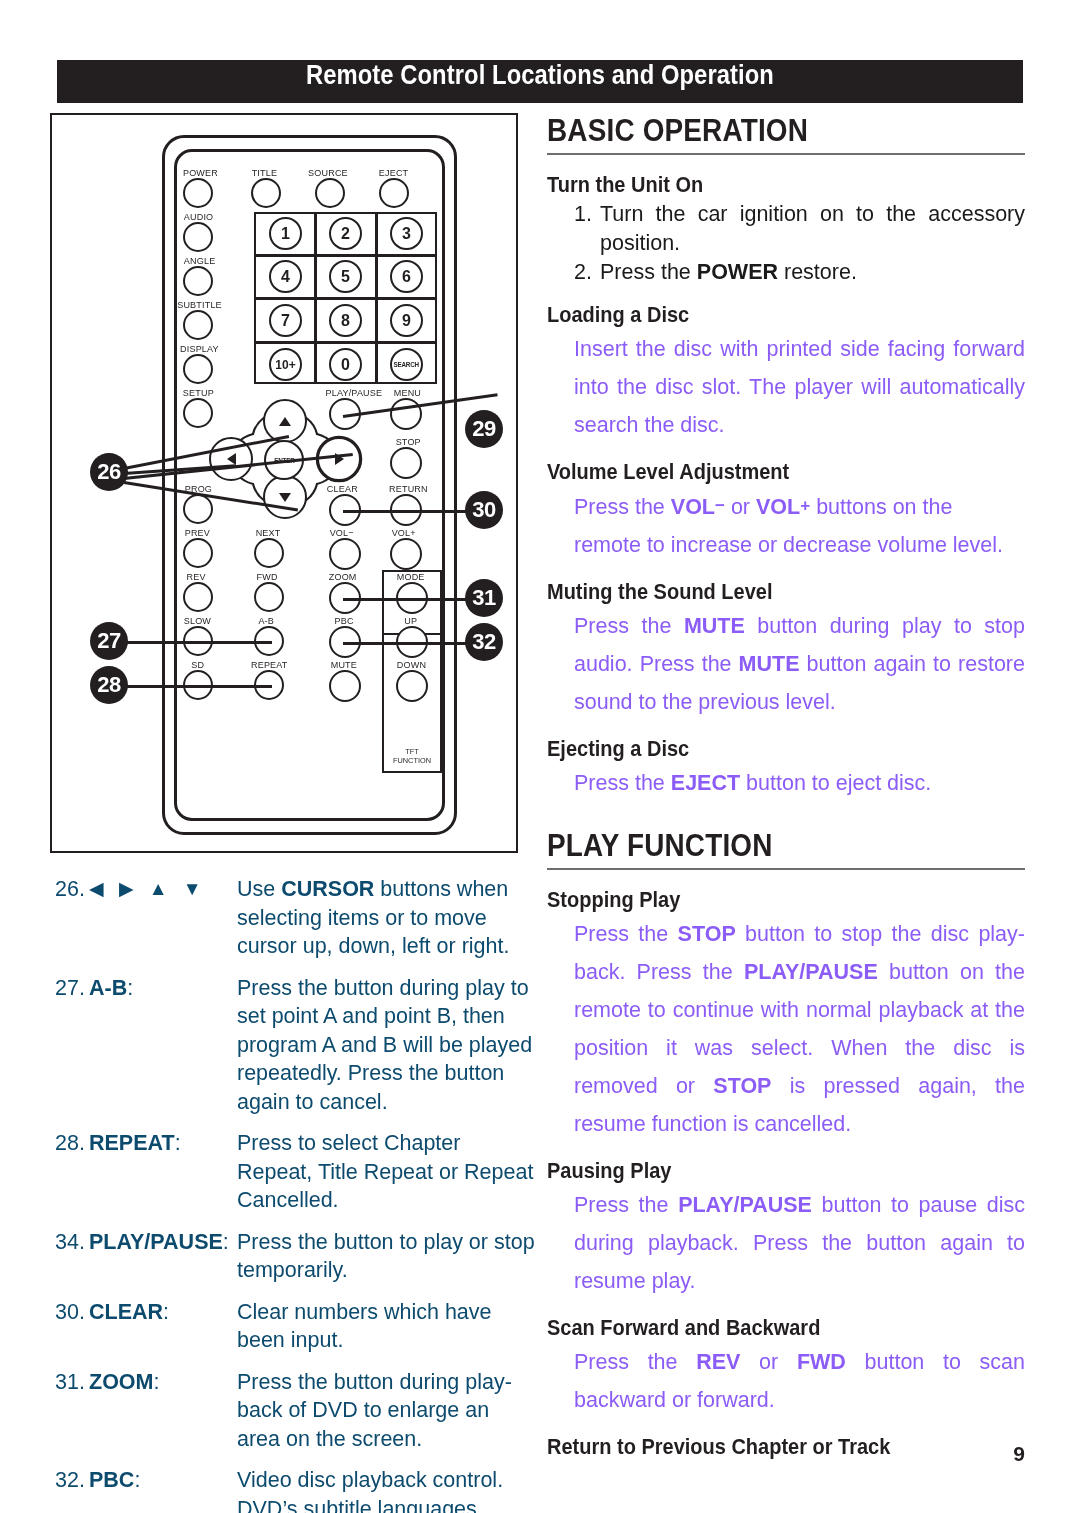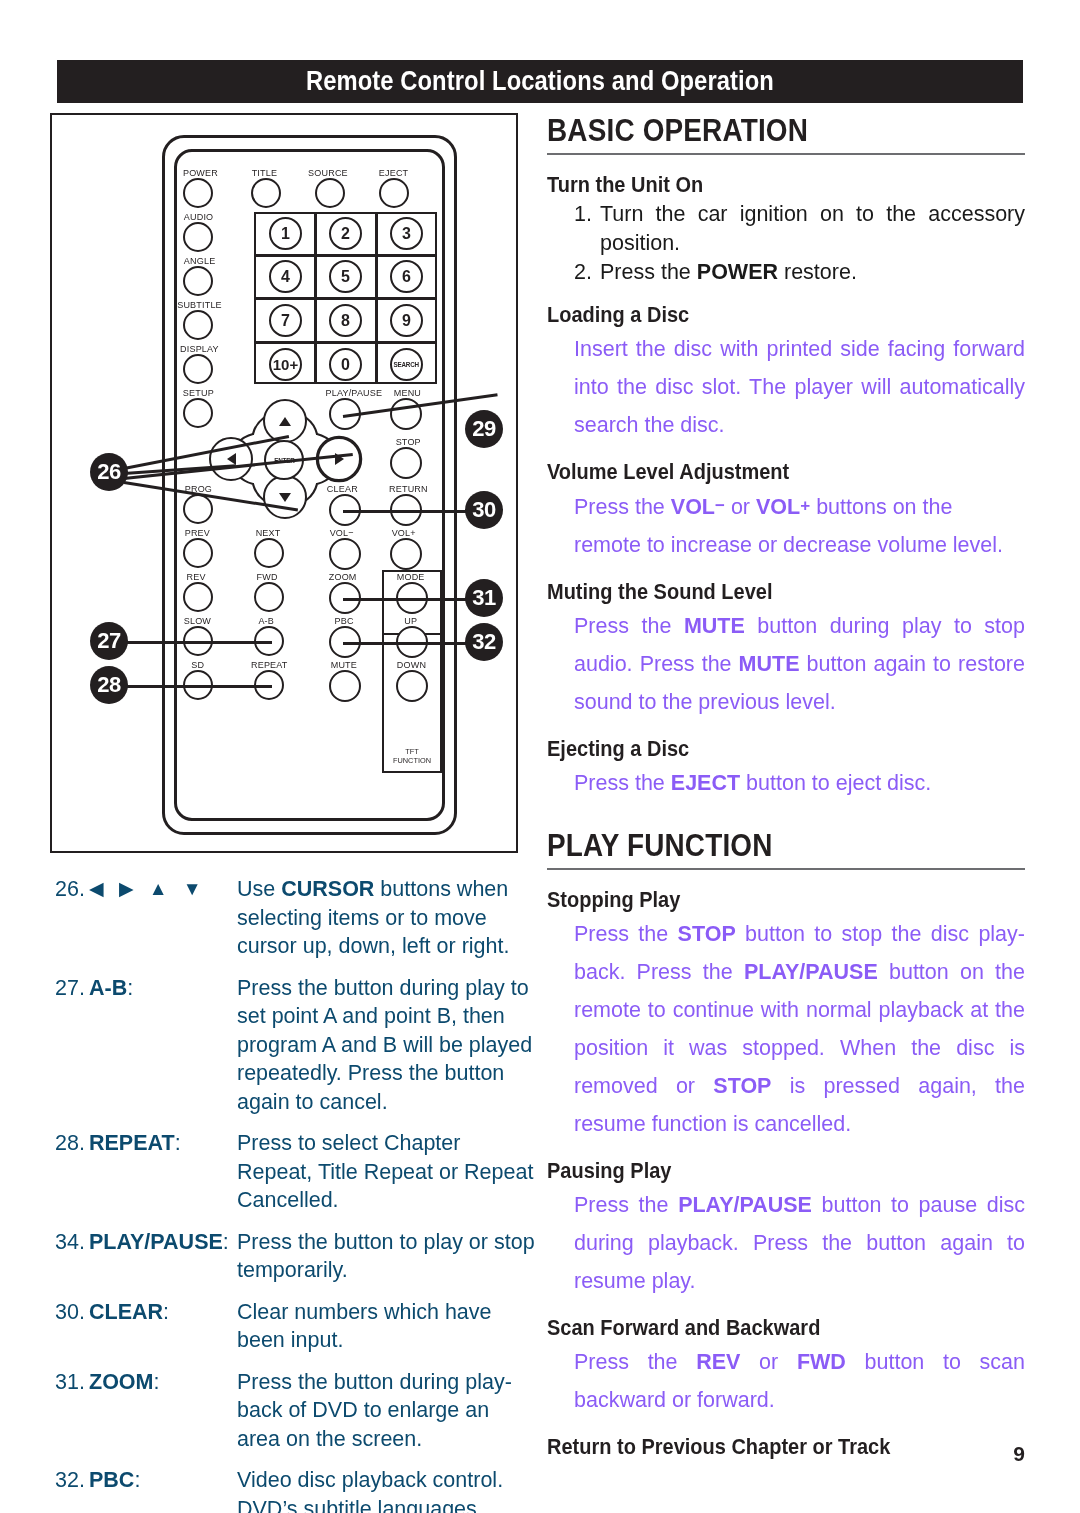--- a/index.html
+++ b/index.html
@@ -22,21 +22,20 @@
 
   
   .banner {
     position: absolute;
     left: 57px;
     top: 60px;
     width: 966px;
     height: 43px;
     background: #231f20;
     display: flex;
-    align-items: center;
     justify-content: center;
   }
   .banner-title {
     color: #ffffff;
     font-family: "Liberation Sans Narrow", "Liberation Sans", sans-serif;
     font-weight: bold;
     font-size: 27px;
     letter-spacing: .1px;
     transform: scaleX(.88);
     white-space: nowrap;
@@ -98,21 +97,21 @@
     white-space: nowrap;
     letter-spacing: .2px;
     transform: scaleX(.95);
   }
   .num {
     font-size: 16px;
     font-weight: bold;
     color: #231f20;
     font-family: "Liberation Sans", sans-serif;
   }
-  .num.small { font-size: 15px; }
+  .num.small { font-size: 12px; }
   .tiny {
     font-size: 7px;
     font-weight: bold;
     color: #231f20;
     letter-spacing: -.2px;
     transform: scaleX(.9);
   }
 
   .numpad-frame {
     position: absolute;
@@ -570,21 +569,21 @@
     <div class="sub-head">Muting the Sound Level</div>
     <p class="para"><span>Press the </span><b>MUTE</b><span> button during play to stop audio. Press the </span><b>MUTE</b><span> button again to restore sound to the previous level.</span></p>
 
     <div class="sub-head">Ejecting a Disc</div>
     <p class="para nojust"><span>Press the </span><b>EJECT</b><span> button to eject disc.</span></p>
 
     <div class="sec-title" style="margin-top:26px;">PLAY FUNCTION</div>
     <div class="sec-rule"></div>
 
     <div class="sub-head">Stopping Play</div>
-    <p class="para"><span>Press the </span><b>STOP</b><span> button to stop the disc play-back. Press the </span><b>PLAY/PAUSE</b><span> button on the remote to continue with normal playback at the position it was stopped. When the disc is removed or </span><b>STOP</b><span> is pressed again, the resume function is cancelled.</span></p>
+    <p class="para"><span>Press the </span><b>STOP</b><span> button to stop the disc play-back. Press the </span><b>PLAY/PAUSE</b><span> button on the remote to continue with normal playback at the position it was select. When the disc is removed or </span><b>STOP</b><span> is pressed again, the resume function is cancelled.</span></p>
 
     <div class="sub-head">Pausing Play</div>
     <p class="para"><span>Press the </span><b>PLAY/PAUSE</b><span> button to pause disc during playback. Press the button again to resume play.</span></p>
 
     <div class="sub-head">Scan Forward and Backward</div>
     <p class="para"><span>Press the </span><b>REV</b><span> or </span><b>FWD</b><span> button to scan backward or forward.</span></p>
 
     <div class="sub-head">Return to Previous Chapter or Track</div>
 
     <div class="pagenum">9</div>

